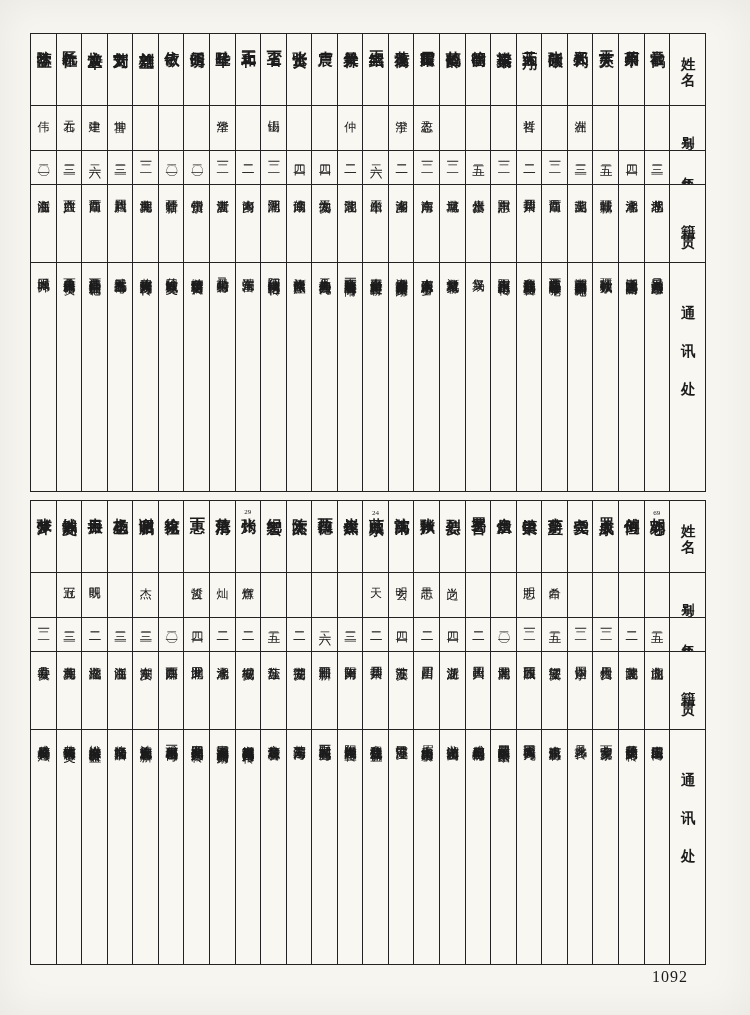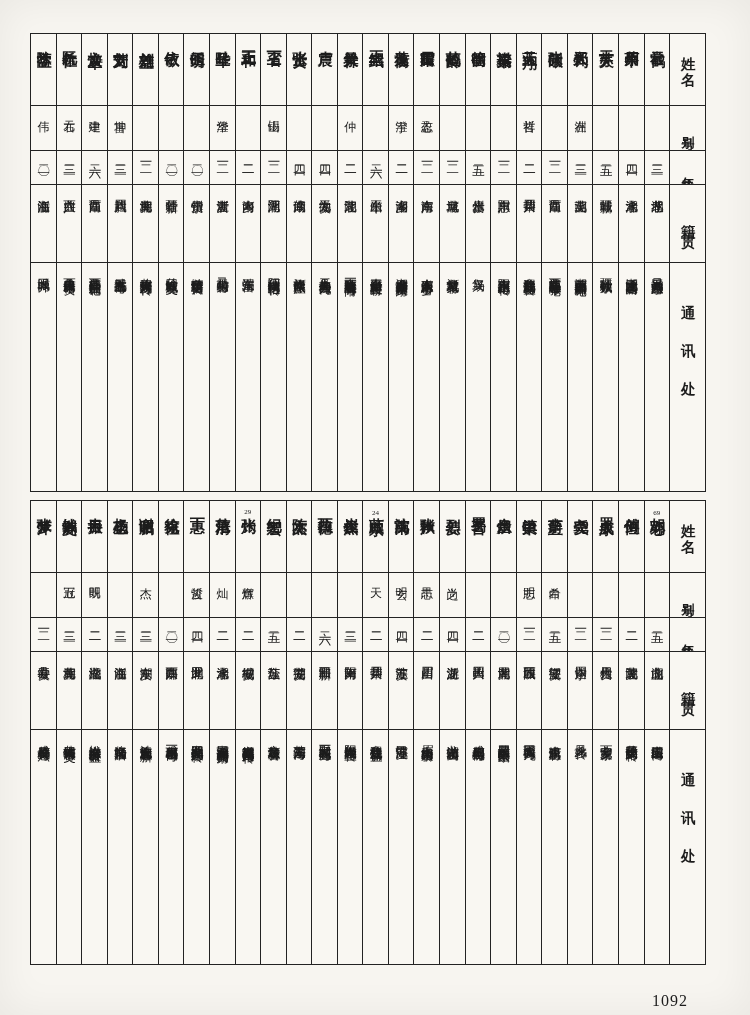--- a/index.html
+++ b/index.html
@@ -71,21 +71,20 @@
     font-weight:400;
     display:inline-block;
     margin-top:1px;
   }
   .page-number{
     position:absolute;
     right:62px;top:968px;
     font-size:16px;
     color:#1c1c1c;
     letter-spacing:1px;
-    margin-top:24px;
   }
 </style>
 </head>
 <body>
 
 <div class="page">
   <div class="vtable" id="table-top">
       <div class="col">
         <div class="cell c-name">陈学益</div>
         <div class="cell c-alias">伟</div>

